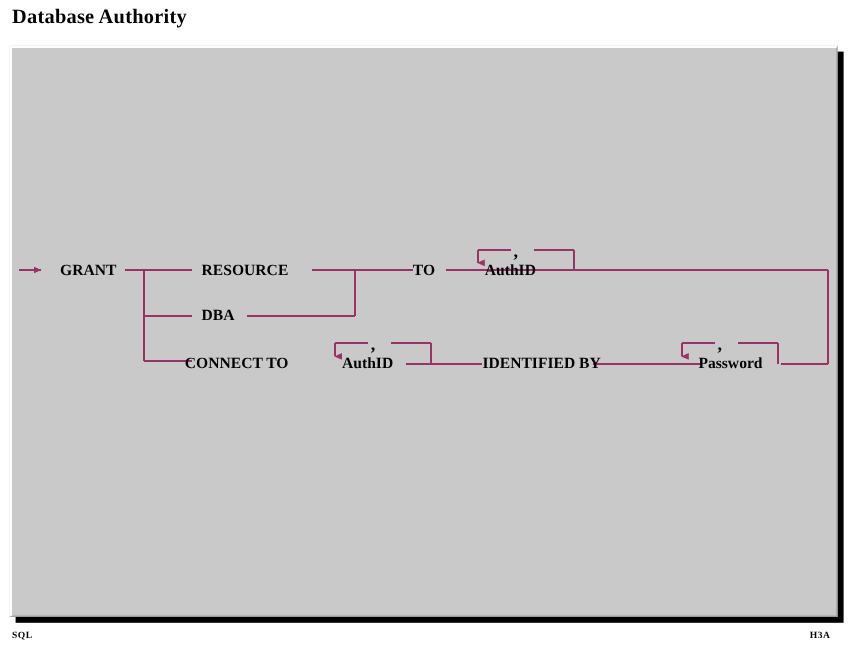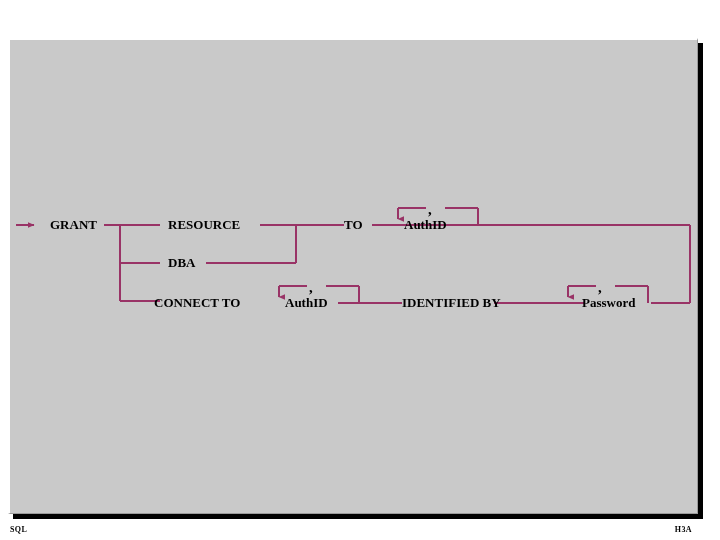--- a/index.html
+++ b/index.html
@@ -100,20 +100,21 @@
     font-weight: bold;
     color: #000000;
     letter-spacing: 0.4px;
   }
 </style>
 </head>
 <body>
 
 <div id="slide">
 
+  <div id="slide-title">Database Authority</div>
 
   <div id="panel-shadow"></div>
   <div id="panel"></div>
 
   <div id="diagram">
     <svg width="690" height="476" viewBox="0 0 690 476" xmlns="http://www.w3.org/2000/svg">
 
       <defs>
         <marker id="arrowR" markerWidth="7" markerHeight="7" refX="6" refY="3.2" orient="auto" markerUnits="userSpaceOnUse">
           <path d="M0,0.4 L6.5,3.2 L0,6 z" fill="#993366"></path>

